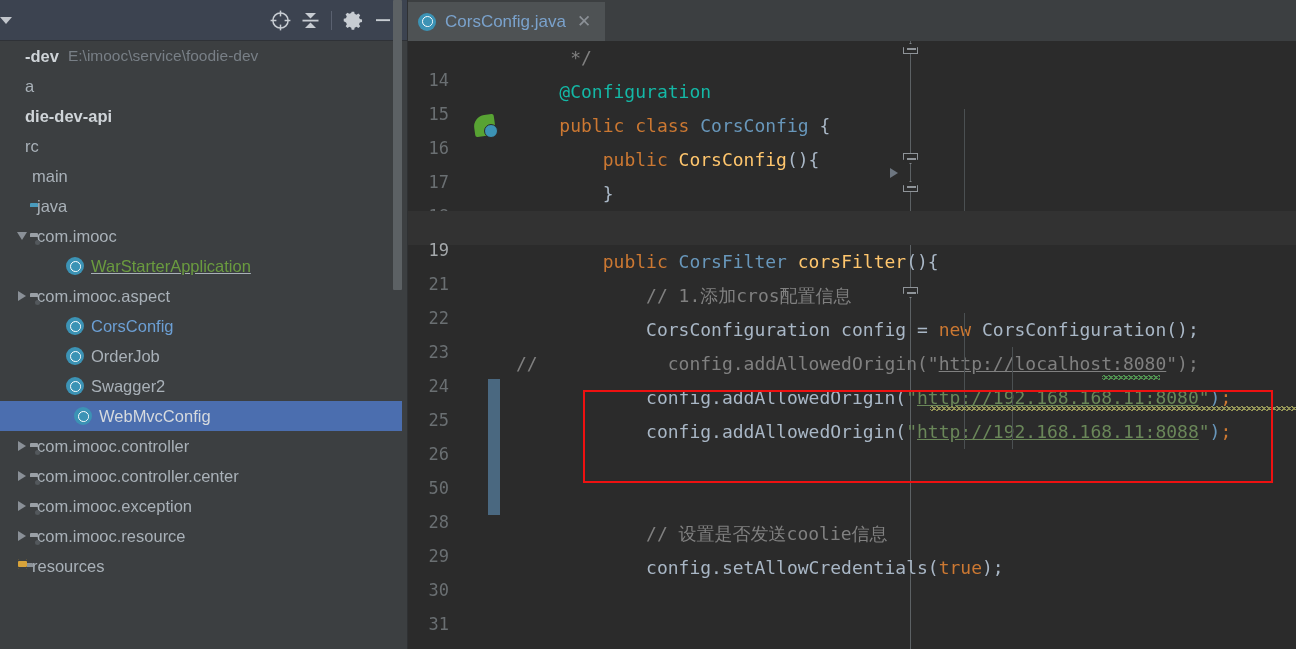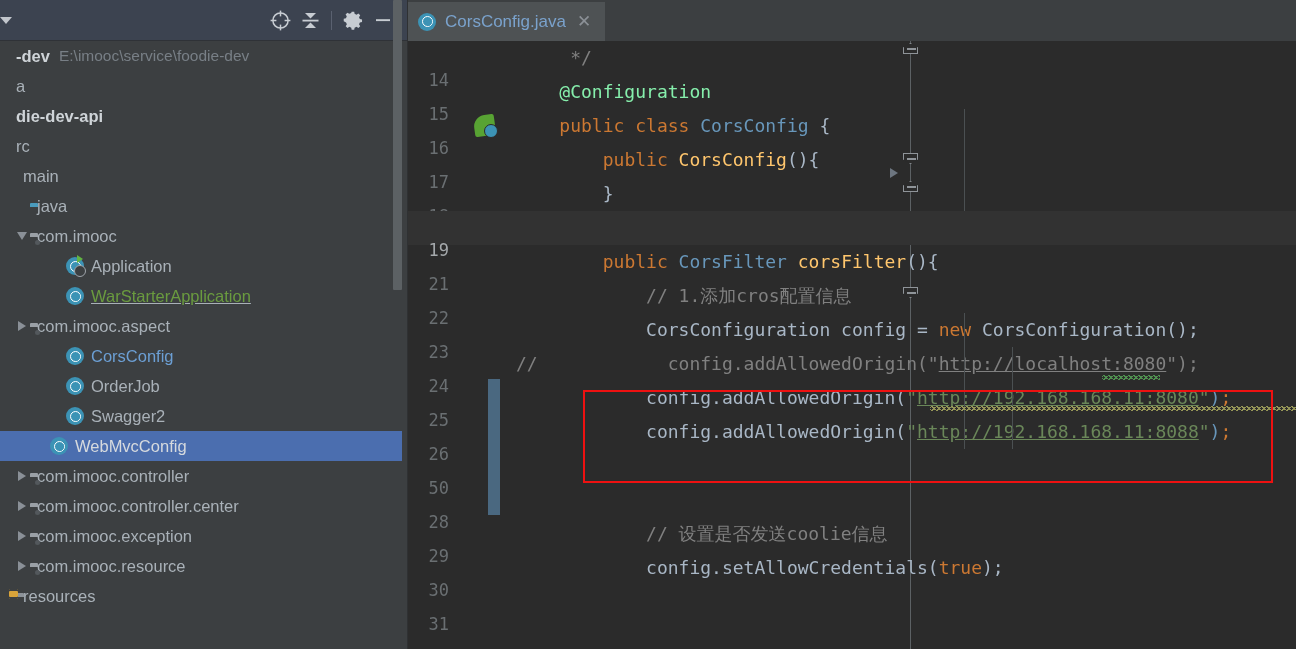--- a/index.html
+++ b/index.html
@@ -56,20 +56,21 @@
     width: 402px; height: 608px;
   }
   .tree-row {
     position: relative;
     height: 30px;
     display: flex; align-items: center;
     white-space: nowrap;
     font-size: 16.5px;
     color: #a9b1b8;
     cursor: pointer;
+    padding-left: 9px;
   }
   .tree-row.sel { background: #4b6eaf; }
   .tree-row.sel .t-label { color: #d6dade; }
   .twisty {
     width: 16px; height: 30px; flex: none;
     display: flex; align-items: center; justify-content: center;
   }
   .tw-closed {
     width: 0; height: 0;
     border-top: 5.5px solid transparent;
@@ -223,21 +224,21 @@
   .code-text {
     flex: 1; position: relative;
     font-family: "DejaVu Sans Mono", monospace;
     font-size: 18px; line-height: 34px;
     white-space: pre; color: #a9b7c6;
   }
   .kw { color: #cc7832; }
   .type { color: #a9b7c6; }
   .cls { color: #6897bb; }
   .mth { color: #ffc66d; }
-  .ann { color: #86efac; }
+  .ann { color: #14b8a6; }
   .cmt { color: #808080; }
   .str { color: #6a8759; }
   .strlink { color: #6a8759; text-decoration: underline; }
   .cmtlink { color: #808080; text-decoration: underline; }
   .punc { color: #a9b7c6; }
   .semi { color: #cc7832; }
 
   
   #fold-guide {
     position: absolute; left: 502px; top: 0px;
@@ -396,29 +397,20 @@
           <span class="ic"><span class="ic-folder-src"></span></span>
           <span class="t-label">java</span>
         </div>
         <div class="tree-row" style="padding-left: 14px;">
           <span class="twisty">
             <span class="tw-open"></span>
           </span>
           <span class="ic"><span class="ic-pkg"></span></span>
           <span class="t-label">com.imooc</span>
         </div>
-        <div class="tree-row" style="padding-left: 50px;">
-          <span class="twisty"></span>
-          <span class="ic">
-            <span class="ic-class ic-runnable">
-              <span class="inner-c"></span>
-            </span>
-          </span>
-          <span class="t-label">Application</span>
-        </div>
         <div class="tree-row" style="padding-left: 50px; text-decoration: underline;">
           <span class="twisty"></span>
           <span class="ic">
             <span class="ic-class">
               <span class="inner-c"></span>
             </span>
           </span>
           <span class="t-label green">WarStarterApplication</span>
         </div>
         <div class="tree-row" style="padding-left: 14px;">
@@ -448,21 +440,21 @@
         </div>
         <div class="tree-row" style="padding-left: 50px;">
           <span class="twisty"></span>
           <span class="ic">
             <span class="ic-class">
               <span class="inner-c"></span>
             </span>
           </span>
           <span class="t-label">Swagger2</span>
         </div>
-        <div class="tree-row sel" style="padding-left: 34px;">
+        <div class="tree-row sel" style="padding-left: 58px;">
           <span class="twisty"></span>
           <span class="ic">
             <span class="ic-class">
               <span class="inner-c"></span>
             </span>
           </span>
           <span class="t-label">WebMvcConfig</span>
         </div>
         <div class="tree-row" style="padding-left: 14px;">
           <span class="twisty">

